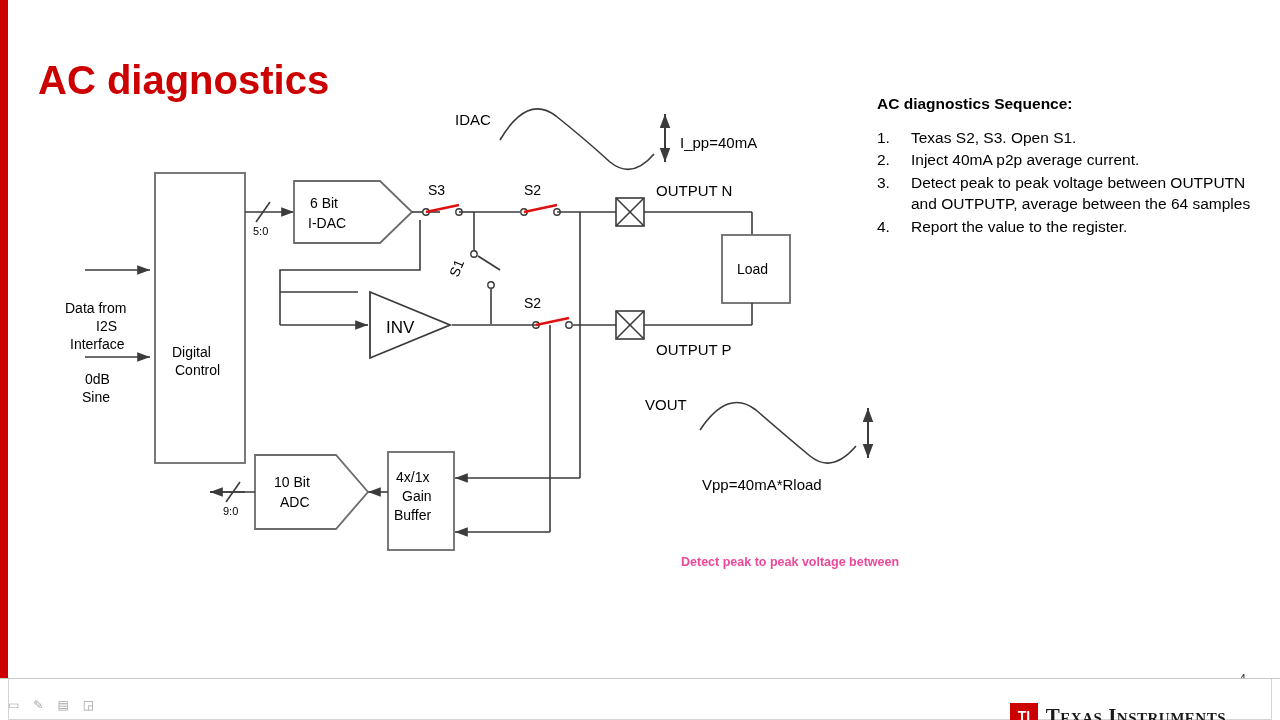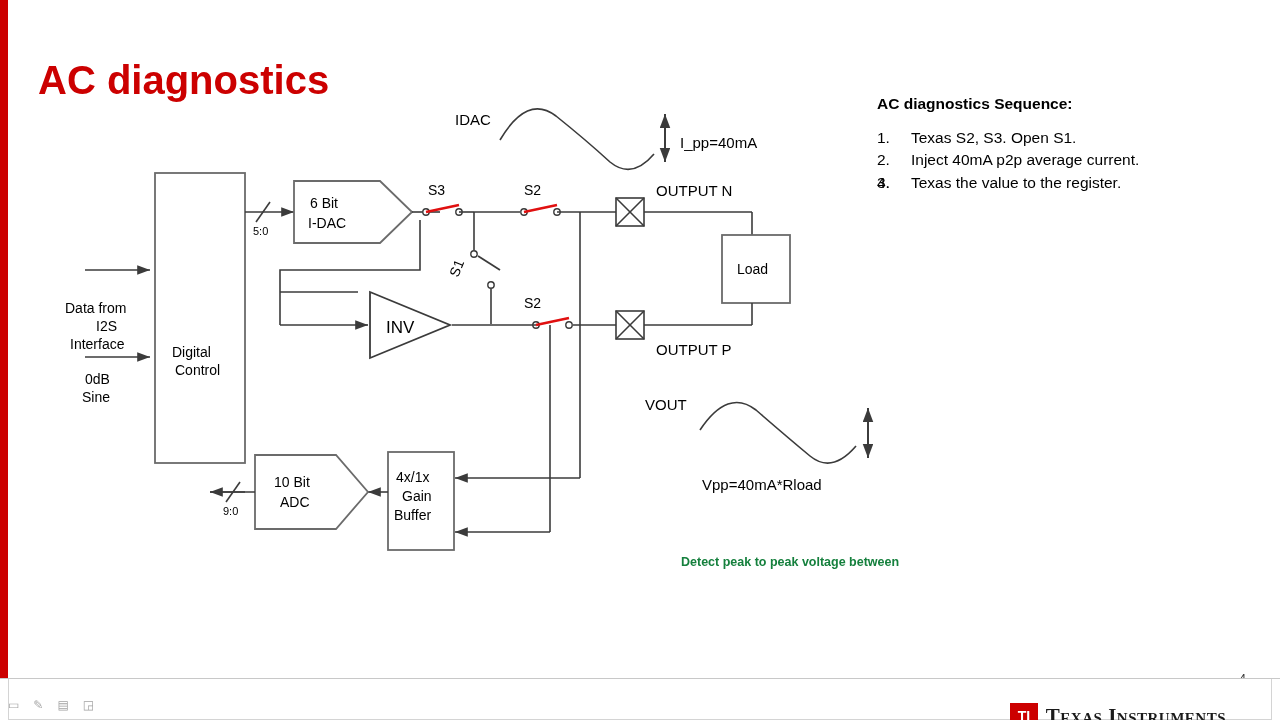--- a/index.html
+++ b/index.html
@@ -69,21 +69,21 @@
     top: 0;
   }
   
   .caption {
     position: absolute;
     left: 681px;
     top: 554px;
     width: 300px;
     font-size: 12.5px;
     font-weight: bold;
-    color: #15803d;
+    color: #ec4899;
     line-height: 1.35;
   }
   
   .footer-line {
     position: absolute;
     left: 0;
     top: 678px;
     width: 1280px;
     height: 1px;
     background: #c8c8c8;
@@ -321,24 +321,25 @@
       <li>
         <span class="num">1.</span>
         <span>Texas S2, S3. Open S1.</span>
       </li>
       <li>
         <span class="num">2.</span>
         <span>Inject 40mA p2p average current.</span>
       </li>
       <li>
         <span class="num">3.</span>
+        <span>Detect peak to peak voltage between OUTPUTN and OUTPUTP,  average between the 64 samples</span>
       </li>
       <li>
         <span class="num">4.</span>
-        <span>Texas the value to the  register.</span>
+        <span>Report the value to the  register.</span>
       </li>
     </ol>
   </div>
 
   <div class="caption">
     <div>Detect peak to peak voltage between</div>
   </div>
 
   <div class="page-num">4</div>
   <div class="footer-line"></div>

